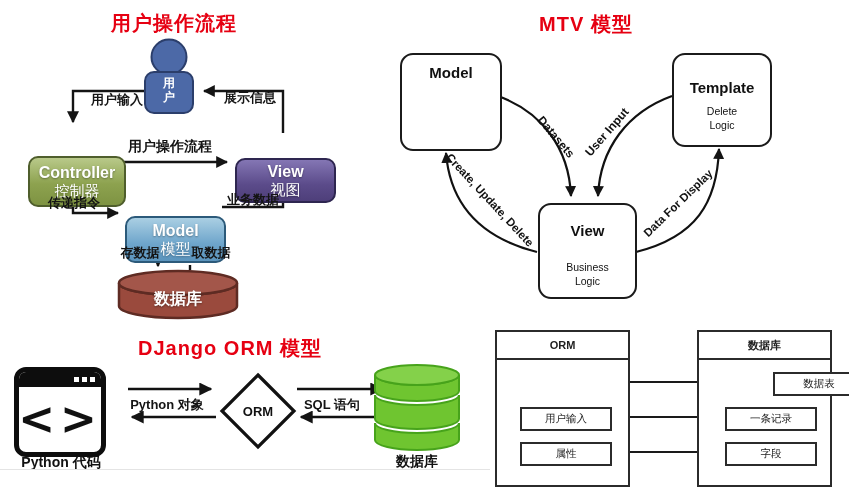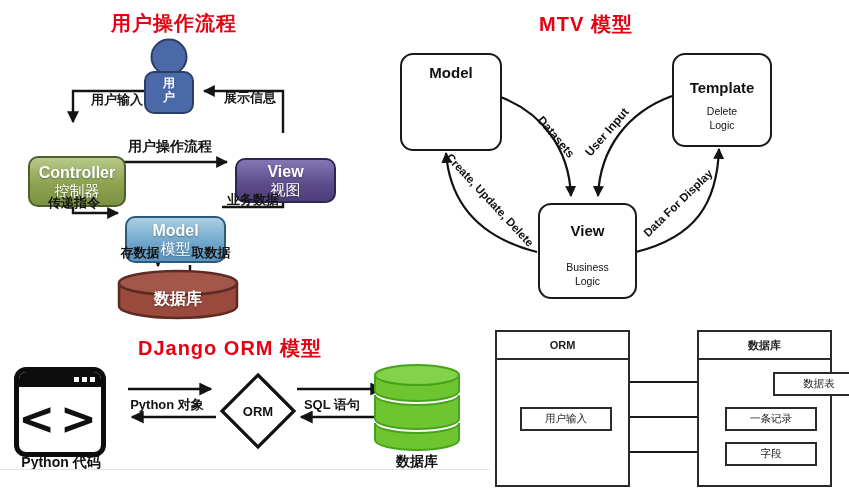--- a/index.html
+++ b/index.html
@@ -234,17 +234,18 @@
   <div class="faint-line"></div>
 
   <div class="map-outer map-left">
     <div class="hdr">ORM</div>
   </div>
   <div class="map-outer map-right">
     <div class="hdr">数据库</div>
   </div>
 
   <div class="map-cell" style="left:520px;top:407px;">用户输入</div>
+  <div class="map-cell" style="left:520px;top:442px;">属性</div>
   <div class="map-cell" style="left:725px;top:372px;margin-left:48px;">数据表</div>
   <div class="map-cell" style="left:725px;top:407px;">一条记录</div>
   <div class="map-cell" style="left:725px;top:442px;">字段</div>
 
 </div>
 
 </body></html>

